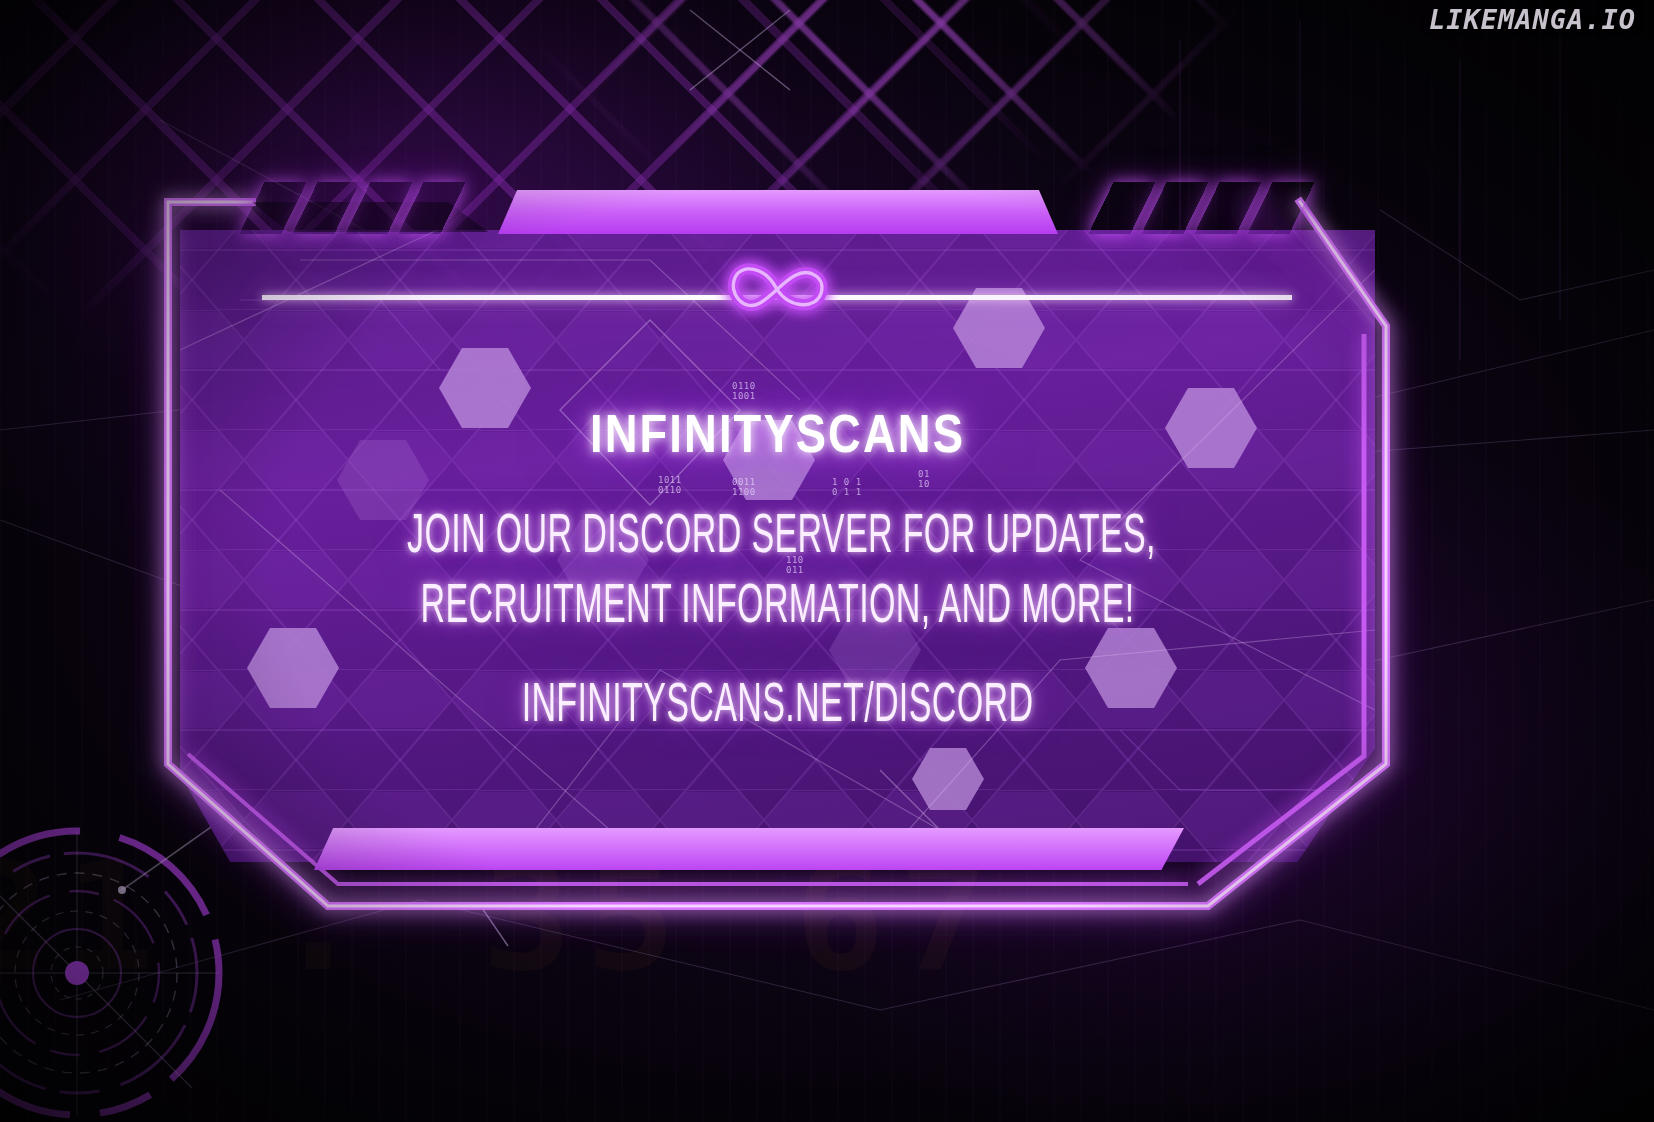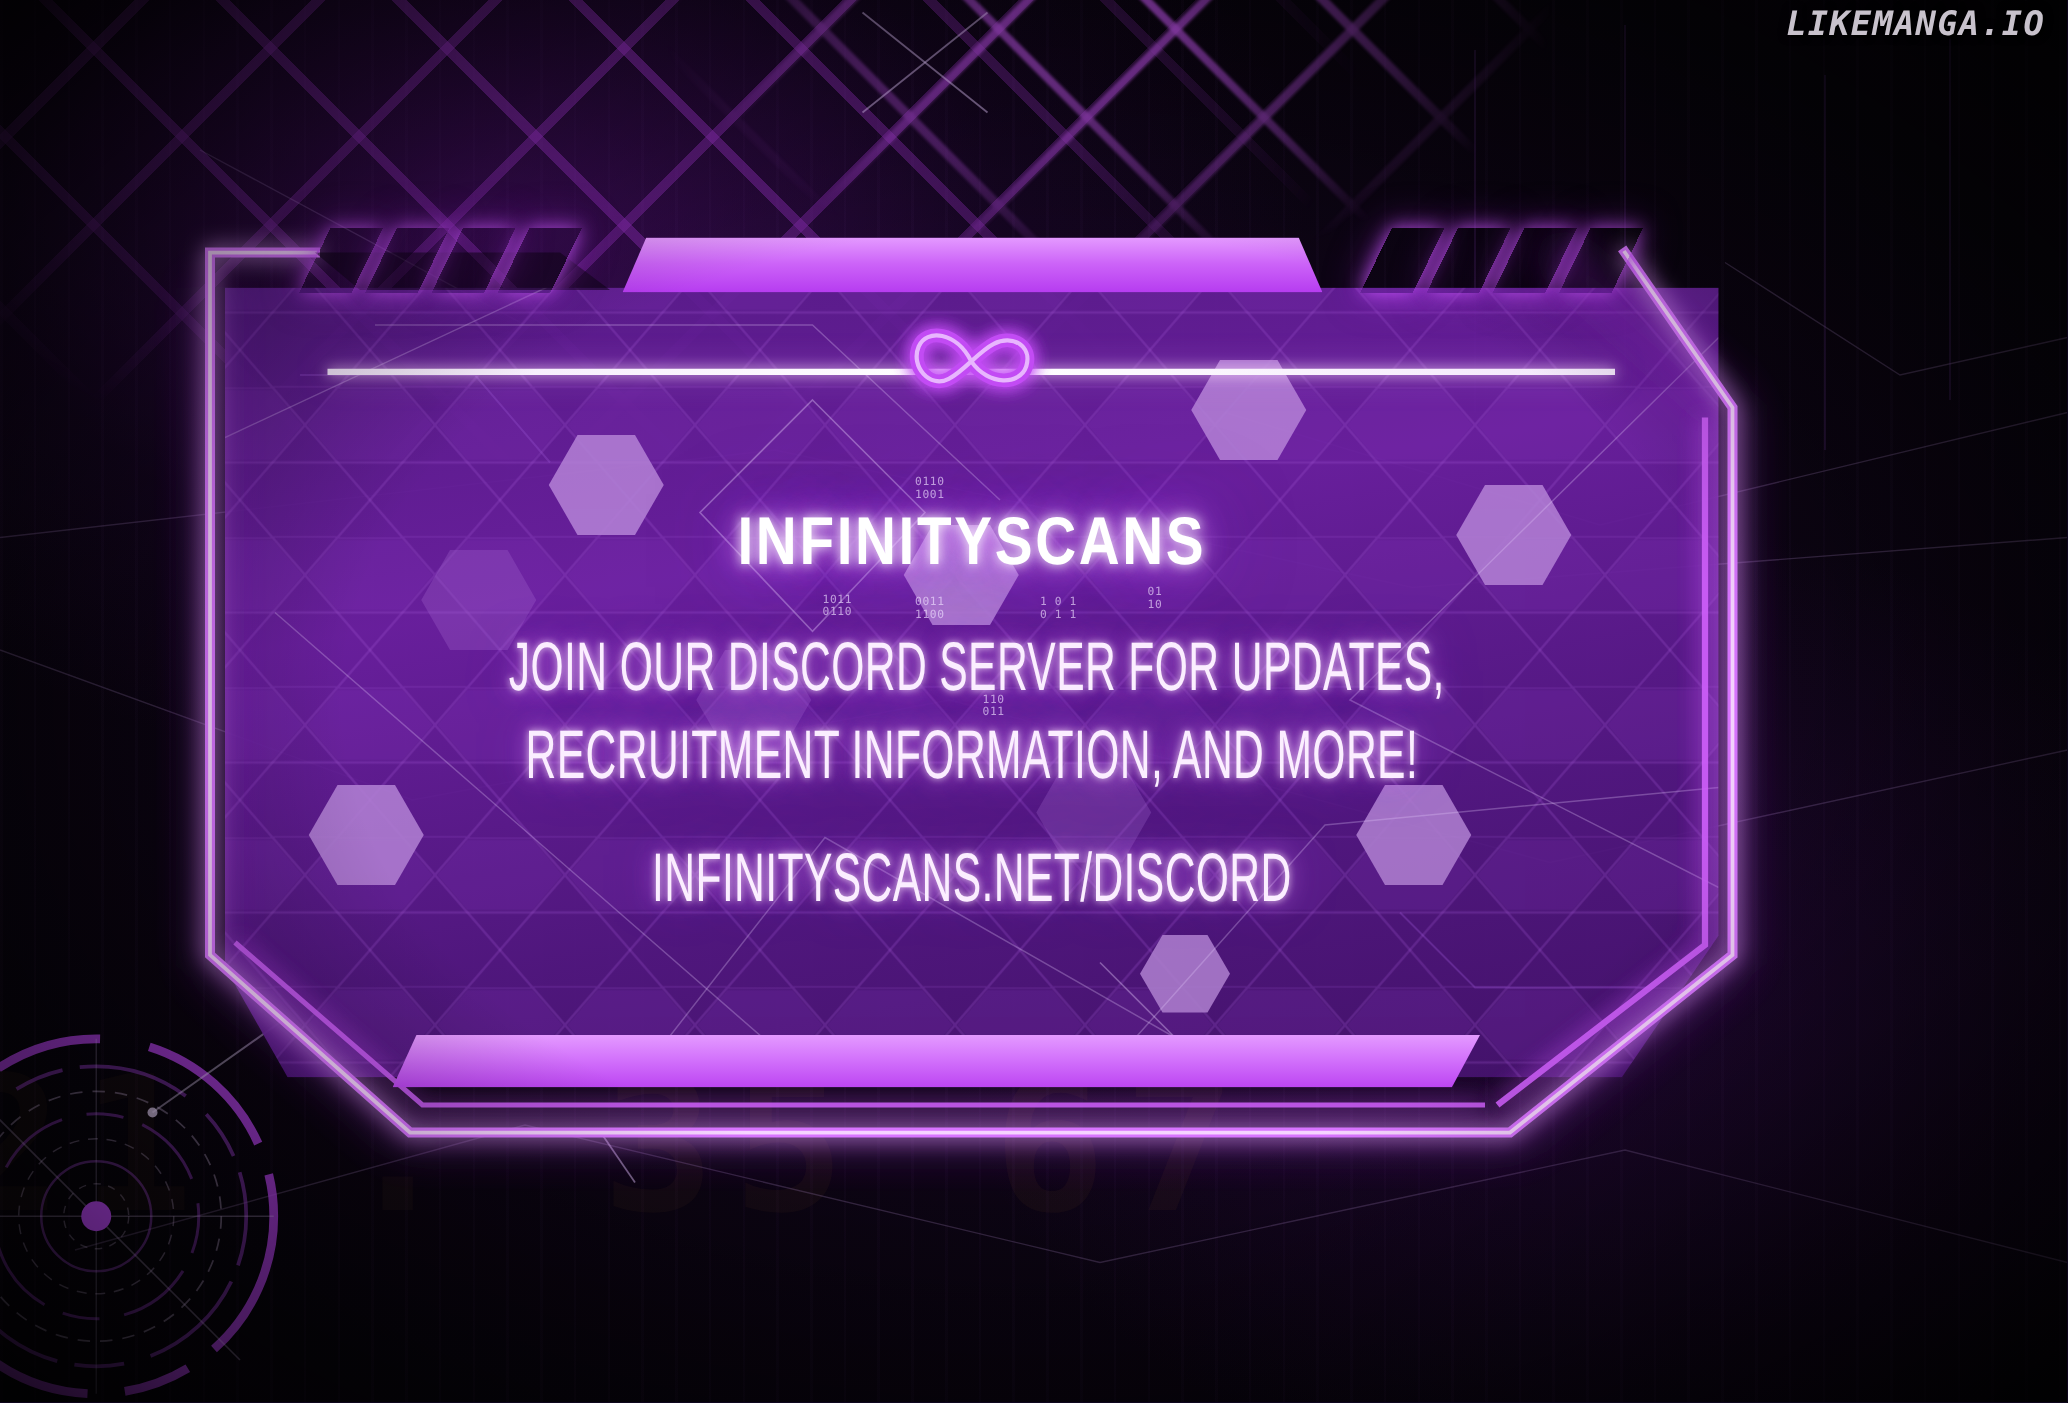--- a/index.html
+++ b/index.html
@@ -9,21 +9,21 @@
   }
   body {
     font-family: "Liberation Sans", sans-serif;
   }
 
   #stage {
     position: relative;
     width: 1654px;
     height: 1122px;
     overflow: hidden;
-    background: #4c1d95;
+    background: #0f172a;
   }
 
   
   .bg-base {
     position: absolute;
     inset: 0;
     background:
       radial-gradient(ellipse 900px 620px at 24% 16%, rgba(120,22,175,0.42) 0%, rgba(60,10,95,0.16) 45%, rgba(0,0,0,0) 72%),
       radial-gradient(ellipse 760px 560px at 78% 72%, rgba(72,14,112,0.30) 0%, rgba(0,0,0,0) 70%),
       radial-gradient(ellipse 1200px 800px at 50% 50%, rgba(40,8,66,0.45) 0%, rgba(6,3,10,0.9) 80%),

